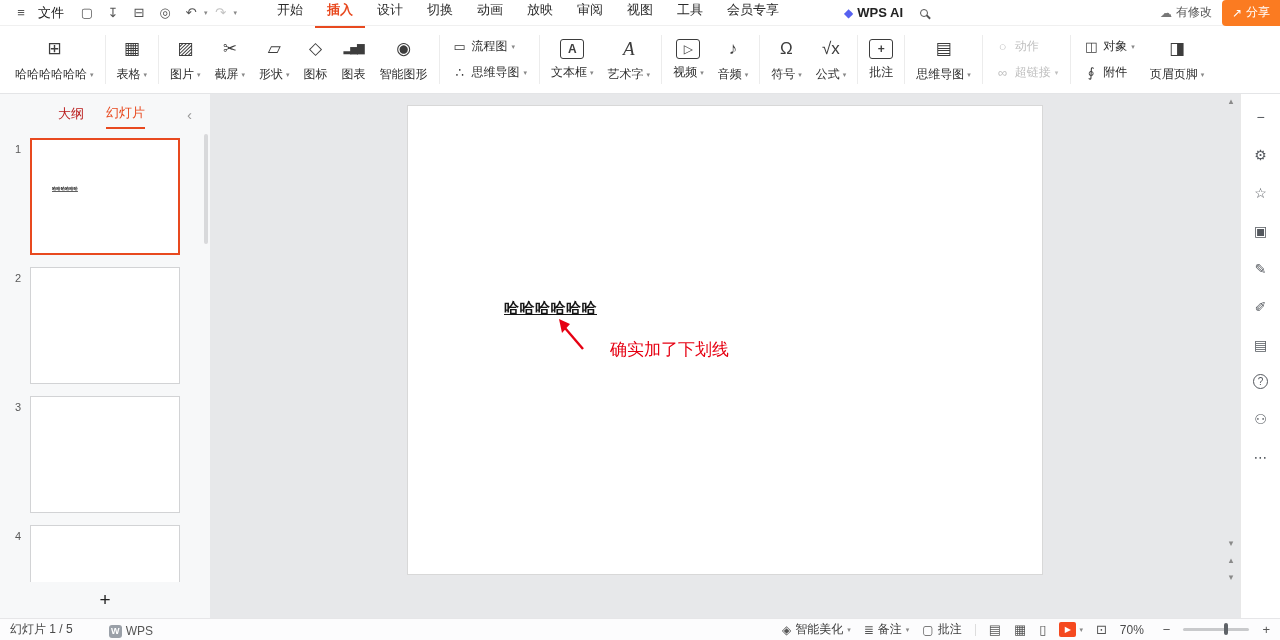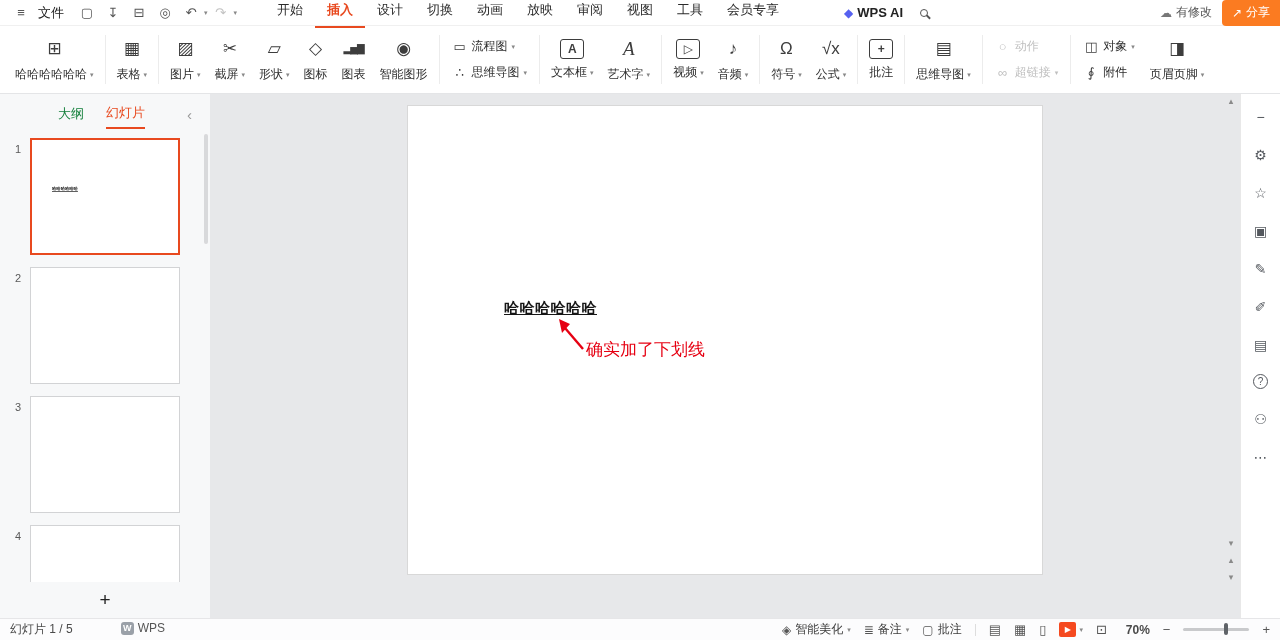--- a/index.html
+++ b/index.html
@@ -35,62 +35,62 @@
   .icn.chart { font-size:10px; letter-spacing:-1px; }
   .lbl { display:flex; align-items:center; gap:3px; font-size:12px; color:#2e2e2e; white-space:nowrap; }
   .rb-div { width:1px; background:#ececec; margin:9px 4px; }
   .rb-stack { display:flex; flex-direction:column; justify-content:center; gap:9px; padding:0 8px; }
   .rb-row { display:flex; align-items:center; gap:4px; white-space:nowrap; font-size:12px; color:#2e2e2e; cursor:default; }
   .rb-stack.disabled .rb-row, .rb-stack.disabled .icn, .rb-stack.disabled .caret { color:#bfbfbf; }
 
   
   .left-panel { position:absolute; top:94px; left:0; width:210px; bottom:22px; background:#f7f8f9; }
   .lp-tabs { height:44px; display:flex; align-items:center; padding-left:58px; gap:22px; position:relative; }
-  .lp-tab { font-size:13px; color:#15803d; padding-bottom:5px; }
+  .lp-tab { font-size:13px; color:#b91c1c; padding-bottom:5px; }
   .lp-tab.active { color:#e8491f; border-bottom:2px solid #e8491f; }
   .lp-collapse { position:absolute; right:18px; top:12px; color:#999; font-size:15px; }
   .thumb-list { position:absolute; top:44px; left:0; right:0; bottom:36px; overflow:hidden; }
   .thumb-row { position:relative; width:150px; margin:0 0 12px 30px; }
   .thumb-num { position:absolute; left:-15px; top:5px; font-size:11px; color:#595959; }
   .thumb { width:150px; height:117px; background:#fff; border:1px solid #d2d3d5; position:relative; }
   .thumb.selected { border:2px solid #e8491f; }
   .thumb-mini-text { position:absolute; left:20px; top:46px; font-size:6px; transform:scale(.72); transform-origin:left top; font-weight:bold; text-decoration:underline; color:#222; white-space:nowrap; }
   .lp-scroll { position:absolute; right:2px; top:40px; width:4px; height:110px; background:#d8d9db; border-radius:2px; }
   .add-slide { position:absolute; bottom:6px; left:50%; transform:translateX(-50%); font-size:19px; color:#222; width:28px; height:24px; display:flex; align-items:center; justify-content:center; cursor:pointer; }
 
   .canvas { position:absolute; left:210px; right:40px; top:94px; bottom:22px; background:#e7e8ea; }
   .slide { position:absolute; left:50%; transform:translateX(-50%); top:11px; width:636px; height:470px; background:#fff; border:1px solid #d8d8d8; }
   .slide-title { position:absolute; left:96px; top:193px; font-size:15px; font-weight:bold; color:#161616; text-decoration:underline; letter-spacing:.5px; }
   .red-arrow { position:absolute; left:146px; top:212px; }
-  .red-note { position:absolute; left:178px; top:232px; font-size:17px; color:#e60012; white-space:nowrap; }
+  .red-note { position:absolute; left:202px; top:232px; font-size:17px; color:#e60012; white-space:nowrap; }
   .notes-bar { position:absolute; left:0; right:0; bottom:0; height:30px; background:#f1f2f3; border-top:1px solid #dfe0e2; display:flex; align-items:center; padding-left:16px; color:#9aa0a6; font-size:12px; }
   .cv-scroll { position:absolute; right:1px; top:2px; bottom:34px; width:16px; display:flex; flex-direction:column; align-items:center; }
   .cv-scroll .up { font-size:9px; color:#8a8a8a; }
   .cv-bottom { margin-top:auto; display:flex; flex-direction:column; align-items:center; gap:7px; padding-bottom:2px; }
   .cv-bottom span { font-size:9px; color:#8a8a8a; }
 
   .rail { position:absolute; right:0; top:94px; bottom:22px; width:40px; background:#fff; border-left:1px solid #e8e8e8; display:flex; flex-direction:column; align-items:center; padding-top:14px; gap:21px; }
   .rail-btn { width:18px; height:17px; display:flex; align-items:center; justify-content:center; font-size:14px; color:#54585e; cursor:pointer; }
   .rail-btn.circled { width:15px; height:15px; border:1.2px solid #54585e; border-radius:50%; font-size:10px; }
 
   
   .statusbar { position:absolute; left:0; right:0; bottom:0; height:22px; background:#fcfcfd; border-top:1px solid #e6e6e8; display:flex; align-items:center; padding:0 10px; font-size:12px; color:#4a4a4a; }
-  .sb-left { display:flex; align-items:flex-start; gap:20px; }
+  .sb-left { display:flex; align-items:flex-end; gap:8px; }
   .wps-badge { display:flex; align-items:center; gap:4px; margin-left:28px; color:#555; }
   .wps-badge .bdg { width:13px; height:13px; background:#9aa0a8; color:#fff; font-size:9px; font-weight:bold; border-radius:3px; display:flex; align-items:center; justify-content:center; }
   .sb-right { margin-left:auto; display:flex; align-items:center; gap:13px; }
   .sb-item { display:flex; align-items:center; gap:4px; cursor:pointer; color:#3c3c3c; }
   .sb-ic { font-size:12px; color:#555; }
   .sb-divider { width:1px; height:12px; background:#ddd; }
   .view-btn { font-size:13px; color:#555; cursor:pointer; }
   .play-wrap { display:flex; align-items:center; gap:3px; }
   .play-btn { width:17px; height:15px; background:#f5491f; border-radius:2px; color:#fff; font-size:8px; display:flex; align-items:center; justify-content:center; cursor:pointer; }
   .zoom-track { width:66px; height:3px; background:#c9cacc; border-radius:2px; position:relative; cursor:pointer; }
   .zoom-handle { position:absolute; left:62%; top:-5px; width:4px; height:12px; background:#5f6368; border-radius:2px; }
-  .zoom-val { min-width:30px; text-align:right;font-weight:bold; }
+  .zoom-val { min-width:30px; text-align:left; }
   .zbtn { font-size:13px; color:#555; cursor:pointer; }
 </style>
 </head>
 <body>
 
 <div class="titlebar">
   <span class="tb-icon">≡</span>
   <span class="file-menu">文件</span>
   <span class="tb-icon">▢</span>
   <span class="tb-icon">↧</span>

